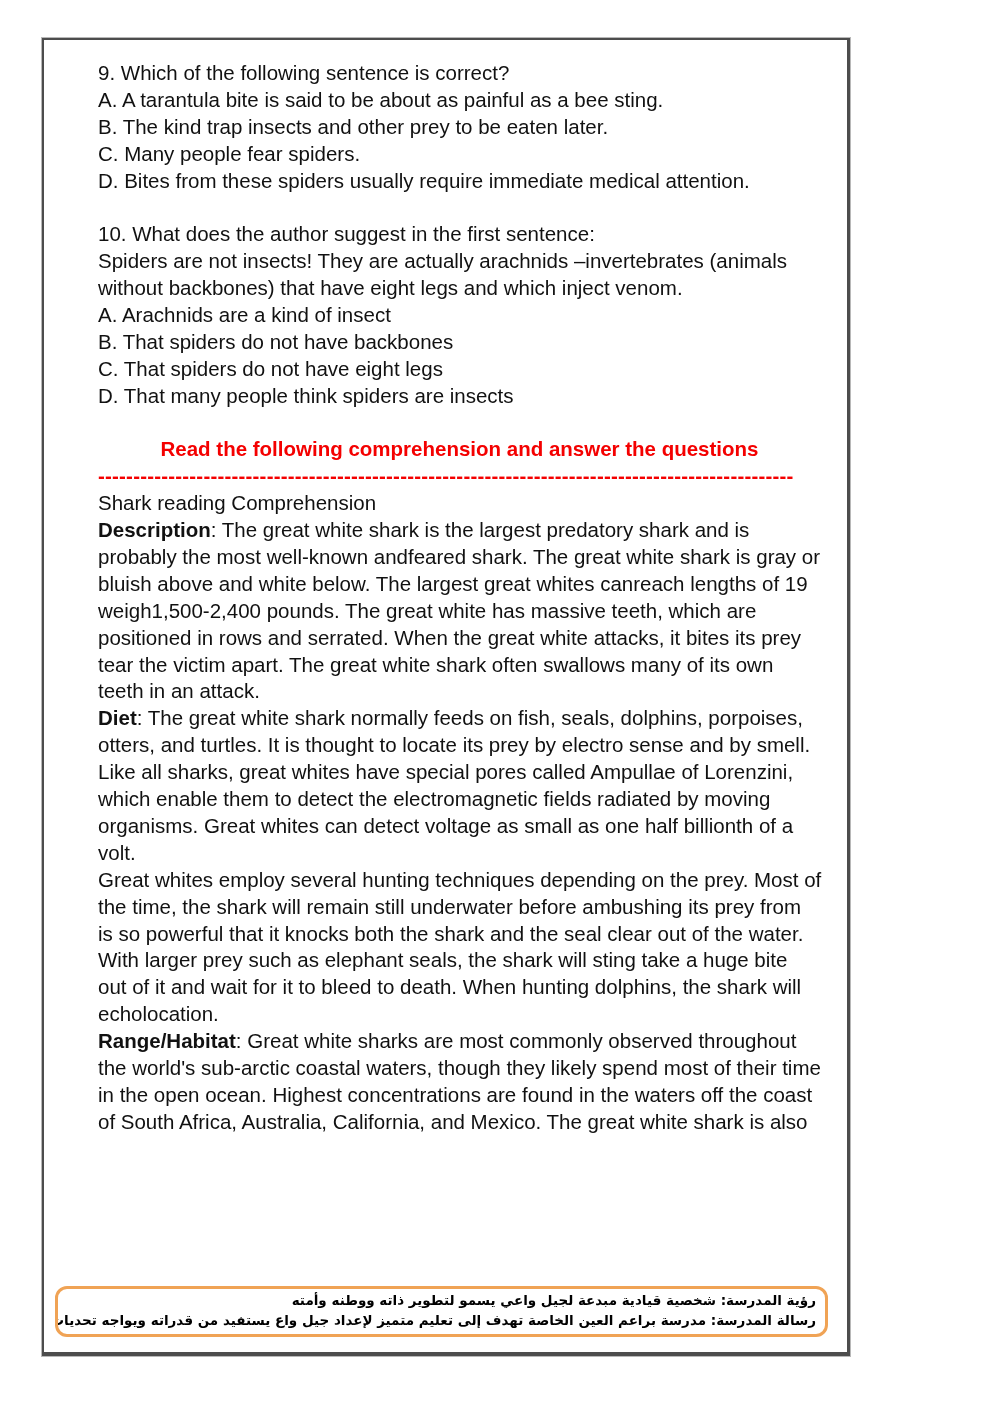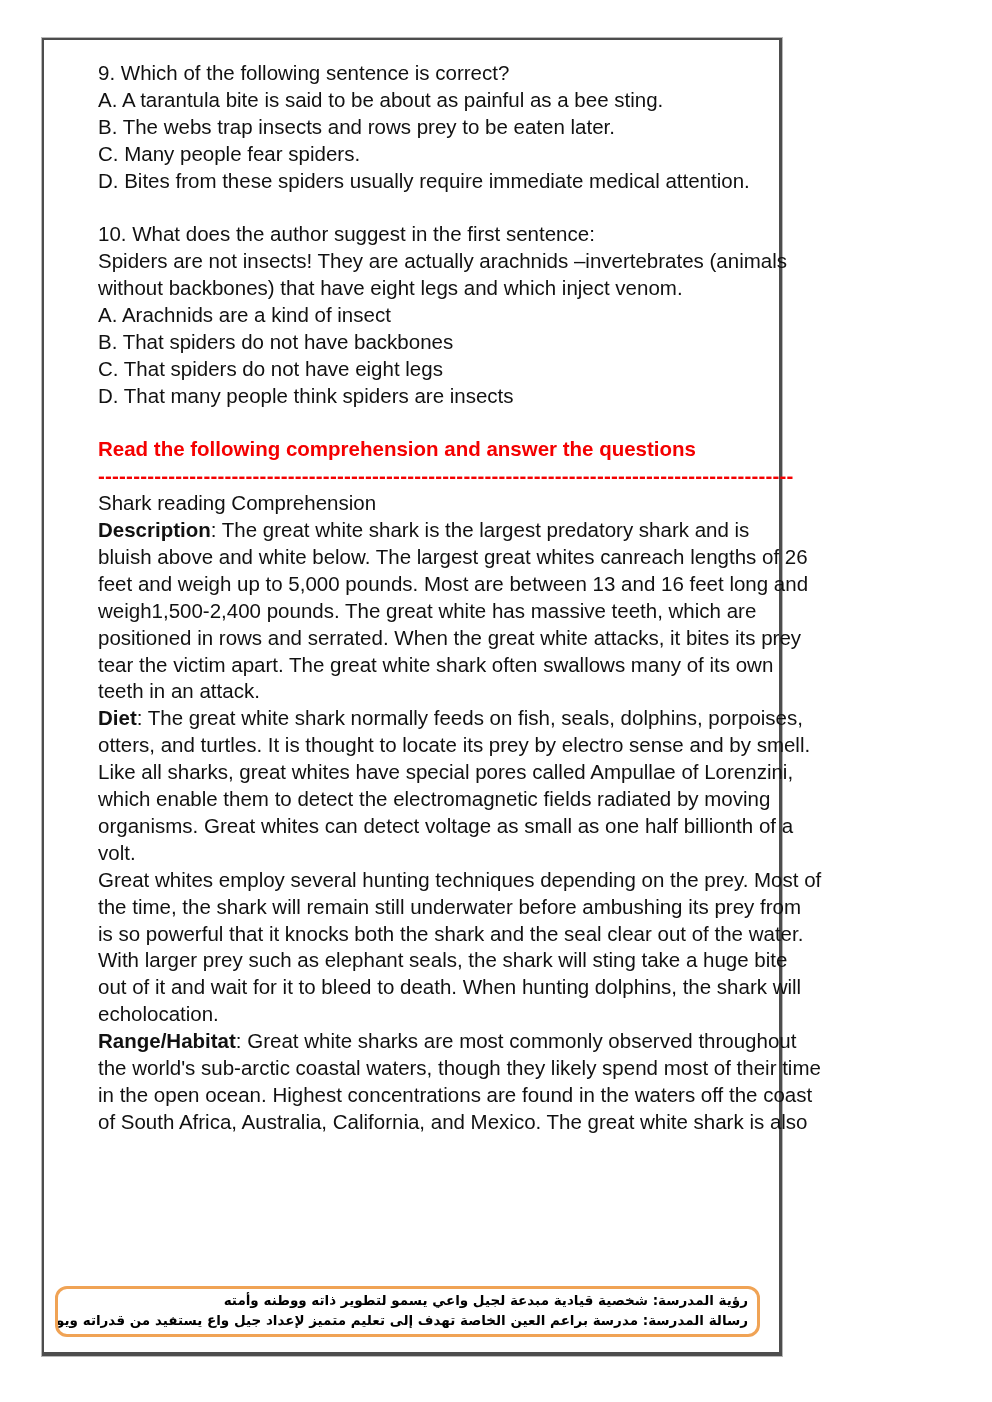--- a/index.html
+++ b/index.html
@@ -8,34 +8,34 @@
     --frame:#4d4d4d;
     --ink:#111111;
   }
   html,body{margin:0;padding:0;}
   body{
     width:992px;height:1402px;position:relative;background:#ffffff;
     font-family:"Liberation Sans", sans-serif;color:var(--ink);
     overflow:hidden;
   }
   .page-frame{
-    position:absolute;left:42px;top:38px;width:740px;height:1318px;
+    position:absolute;left:42px;top:38px;width:808px;height:1318px;
     box-sizing:border-box;background:#ffffff;
     border:2px solid var(--frame);
     border-right-width:3px;border-bottom-width:4px;
     box-shadow:0 0 0 1px #b8b8b8;
   }
   .doc{
     position:absolute;left:54px;top:20px;right:26px;
     font-size:20.5px;
   }
   .ln{
     height:26.9px;line-height:26.9px;white-space:pre;overflow:visible;
   }
-  .ln.heading{color:var(--red);font-weight:bold;}
+  .ln.heading{color:var(--red);font-weight:bold;text-align:center;}
   .ln.dashes{color:var(--red);font-weight:bold;letter-spacing:0.2px;}
   .ln.bold{font-weight:normal;}
   .b{font-weight:bold;text-align:center;}
   .footer-box{
     position:absolute;left:11px;right:19px;top:1246px;height:42px;
     box-sizing:content-box;
     border:3px solid var(--orange);border-radius:12px;
     padding:1px 9px 2px 24px;
     direction:rtl;text-align:right;
     font-family:"DejaVu Sans", sans-serif;font-weight:bold;
@@ -46,38 +46,38 @@
     line-height:20px;white-space:nowrap;
   }
 </style>
 </head>
 <body>
 
 <div class="page-frame">
   <div class="doc">
       <div class="ln line">9. Which of the following sentence is correct?</div>
       <div class="ln line">A. A tarantula bite is said to be about as painful as a bee sting.</div>
-      <div class="ln line">B. The webs trap insects and rows prey to be eaten later.</div>
+      <div class="ln line">B. The kind trap insects and other prey to be eaten later.</div>
       <div class="ln line">C. Many people fear spiders.</div>
       <div class="ln line">D. Bites from these spiders usually require immediate medical attention.</div>
       <div class="ln spacer">&nbsp;</div>
       <div class="ln line">10. What does the author suggest in the first sentence:</div>
       <div class="ln line">Spiders are not insects! They are actually arachnids –invertebrates (animals</div>
       <div class="ln line">without backbones) that have eight legs and which inject venom.</div>
       <div class="ln line">A. Arachnids are a kind of insect</div>
       <div class="ln line">B. That spiders do not have backbones</div>
       <div class="ln line">C. That spiders do not have eight legs</div>
       <div class="ln line">D. That many people think spiders are insects</div>
       <div class="ln spacer">&nbsp;</div>
       <div class="ln heading">Read the following comprehension and answer the questions</div>
       <div class="ln dashes">---------------------------------------------------------------------------------------------------</div>
       <div class="ln bold">Shark reading Comprehension</div>
       <div class="ln lead"><span class="b">Description</span>: The great white shark is the largest predatory shark and is</div>
-      <div class="ln line">bluish above and white below. The largest great whites canreach lengths of 26</div>
-      <div class="ln line">feet and weigh up to 5,000 pounds. Most are between 13 and 16 feet long and</div>
+      <div class="ln line">probably the most well-known andfeared shark. The great white shark is gray or</div>
+      <div class="ln line">bluish above and white below. The largest great whites canreach lengths of 19</div>
       <div class="ln line">weigh1,500-2,400 pounds. The great white has massive teeth, which are</div>
       <div class="ln line">positioned in rows and serrated. When the great white attacks, it bites its prey</div>
       <div class="ln line">tear the victim apart. The great white shark often swallows many of its own</div>
       <div class="ln line">teeth in an attack.</div>
       <div class="ln lead"><span class="b">Diet</span>: The great white shark normally feeds on fish, seals, dolphins, porpoises,</div>
       <div class="ln line">otters, and turtles. It is thought to locate its prey by electro sense and by smell.</div>
       <div class="ln line">Like all sharks, great whites have special pores called Ampullae of Lorenzini,</div>
       <div class="ln line">which enable them to detect the electromagnetic fields radiated by moving</div>
       <div class="ln line">organisms. Great whites can detect voltage as small as one half billionth of a</div>
       <div class="ln line">volt.</div>

